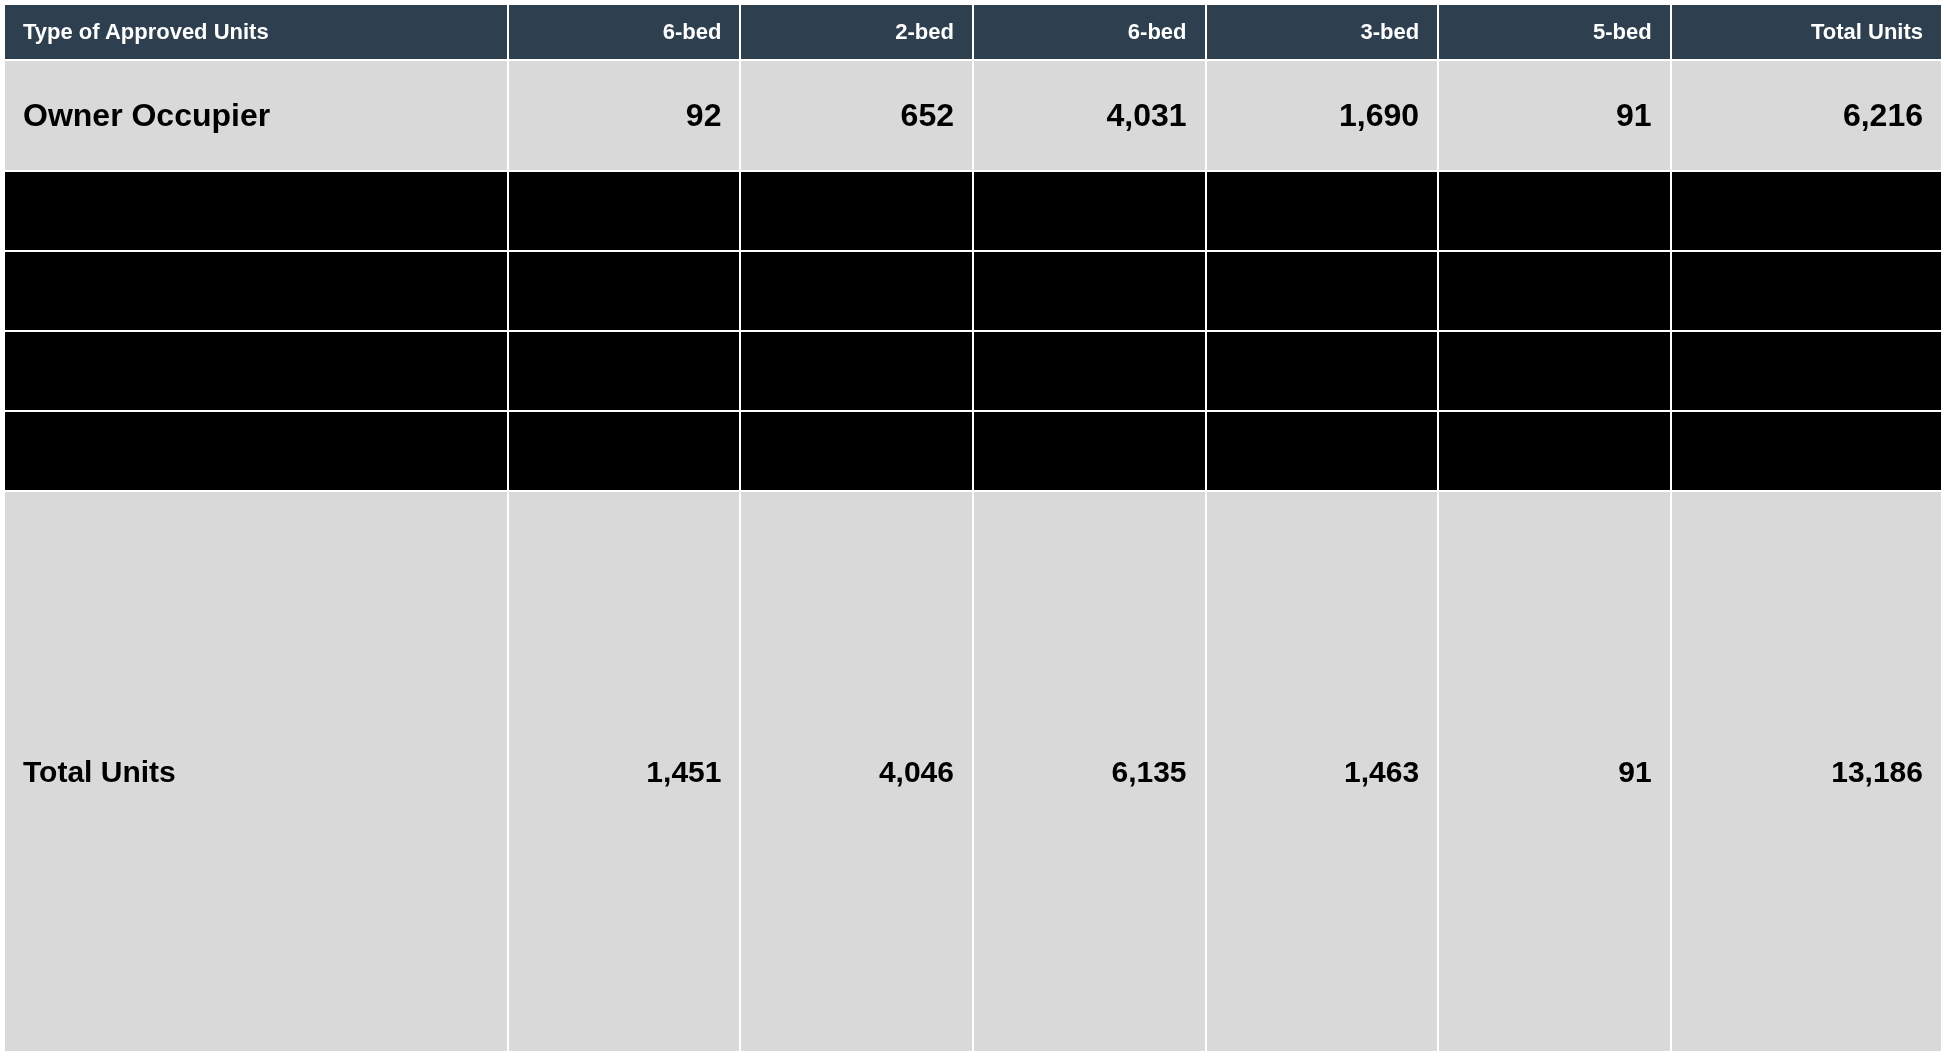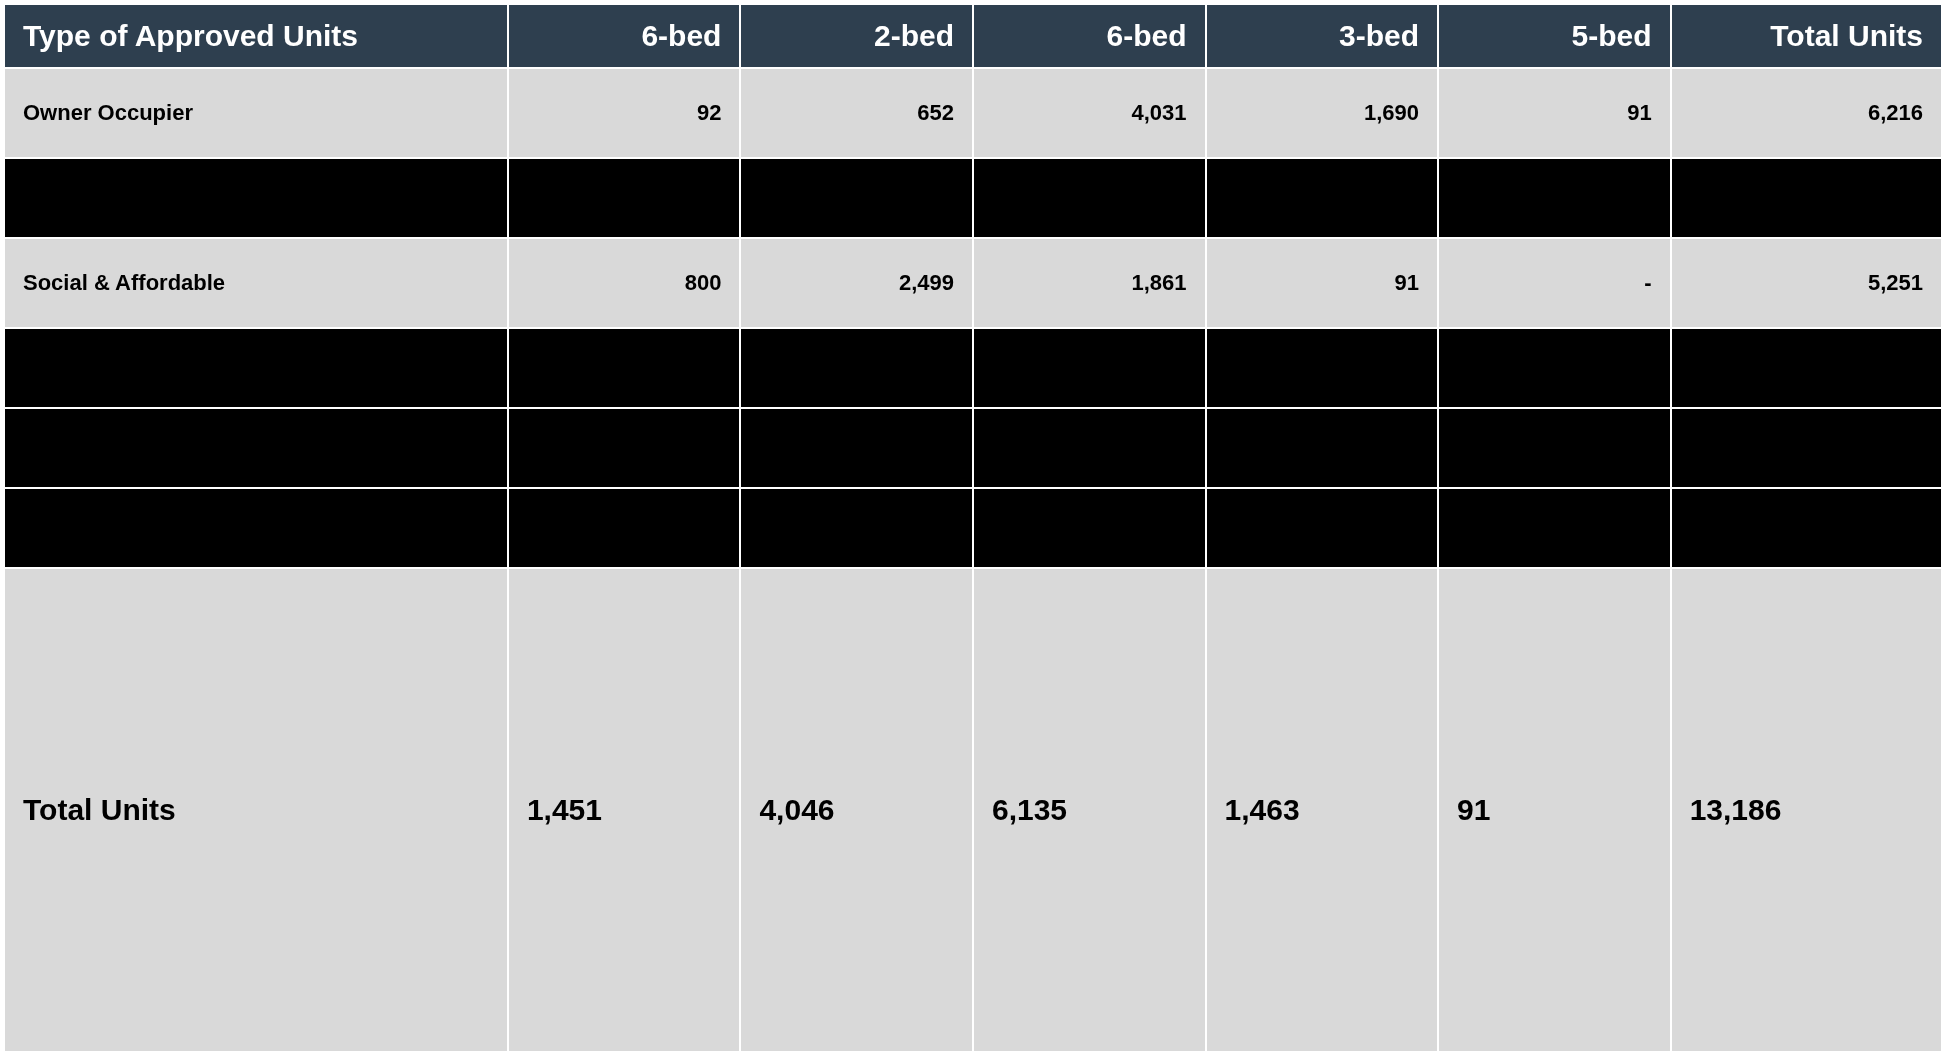--- a/index.html
+++ b/index.html
@@ -36,64 +36,65 @@
     col.col-2bed  { width: 12%; }
     col.col-3bed  { width: 12%; }
     col.col-4bed  { width: 12%; }
     col.col-5bed  { width: 12%; }
     col.col-total { width: 14%; }
 
     
     thead tr th {
       background-color: #2e3f4f;
       color: #fff;
-      font-size: 30px;
+      font-size: 22px;
       font-weight: bold;
       text-align: right;
       padding: 14px 18px;
       border: 2px solid #fff;
       vertical-align: bottom;
     }
 
     thead tr th.col-type-header {
       text-align: left;
       vertical-align: bottom;
     }
 
     
     tbody tr.data-row td {
       background-color: #d9d9d9;
       color: #000;
-      font-size: 22px;
+      font-size: 32px;
       font-weight: bold;
       text-align: right;
       padding: 22px 18px;
       border: 2px solid #fff;
       vertical-align: middle;
-      height: 90px;
+      height: 111px;
     }
 
     tbody tr.data-row td.label-cell {
       text-align: left;
     }
 
     
     tbody tr.spacer-row td {
       background-color: #000;
       border: 2px solid #fff;
       height: 80px;
       padding: 0;
     }
 
     
     tbody tr.total-row td {
       background-color: #d9d9d9;
       color: #000;
       font-size: 30px;
       font-weight: bold;
+      text-align: right;
       padding: 22px 18px;
       border: 2px solid #fff;
       vertical-align: middle;
     }
 
     tbody tr.total-row td.label-cell {
       text-align: left;
     }
   </style>
 </head>
@@ -133,29 +134,20 @@
         </tr>
         <tr class="spacer-row">
           <td></td>
           <td></td>
           <td></td>
           <td></td>
           <td></td>
           <td></td>
           <td></td>
         </tr>
-        <tr class="data-row">
-          <td class="label-cell">Social &amp; Affordable</td>
-          <td>800</td>
-          <td>2,499</td>
-          <td>1,861</td>
-          <td>91</td>
-          <td>-</td>
-          <td>5,251</td>
-        </tr>
         <tr class="spacer-row">
           <td></td>
           <td></td>
           <td></td>
           <td></td>
           <td></td>
           <td></td>
           <td></td>
         </tr>
         <tr class="spacer-row">

